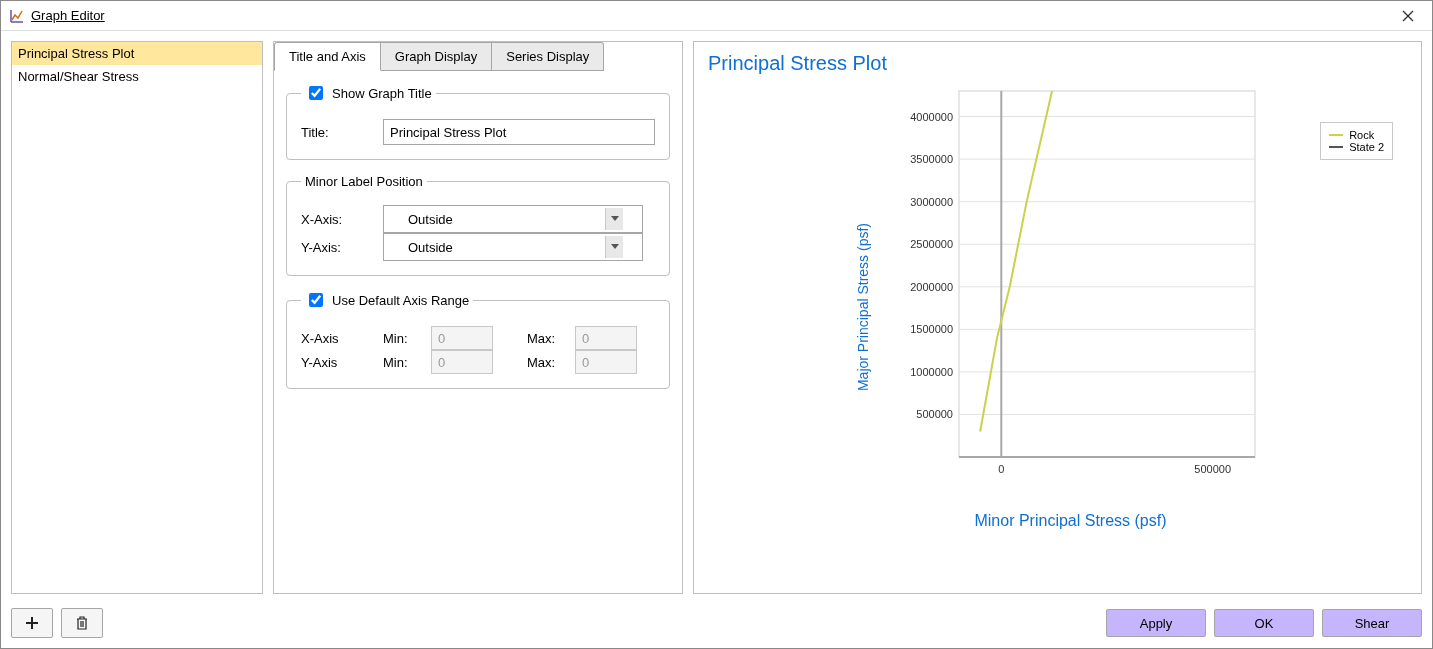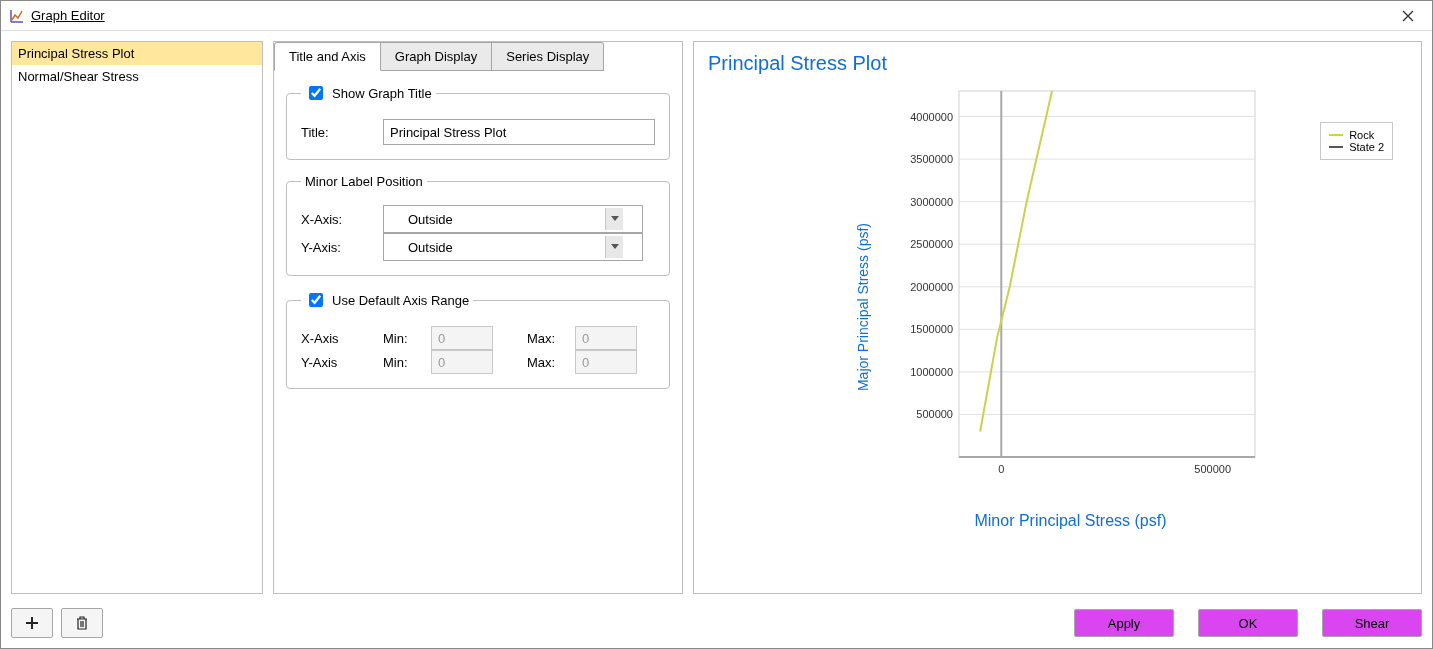--- a/index.html
+++ b/index.html
@@ -56,21 +56,21 @@
   svg.plot       { }
   svg.plot .axis-text { font-size: 11px; fill:#333; }
   svg.plot .grid { stroke:#e2e2e2; stroke-width:1; }
   svg.plot .axis0 { stroke:#a8a8a8; stroke-width:2; }
   svg.plot .frame { stroke:#d0d0d0; fill:none; }
 
   
   .footer        { height: 44px; display:flex; align-items:center; padding: 0 10px 6px 10px; gap:8px; }
   .icon-btn      { width: 42px; height: 30px; border:1px solid #a6a6a6; background:#f5f5f5; display:flex; align-items:center; justify-content:center; cursor:default; border-radius:2px; }
   .footer .spacer { flex:1; }
-  .btn           { min-width: 100px; height:28px; border:1px solid #a6a6a6; background:#d946ef; display:flex; align-items:center; justify-content:center; cursor:default; border-radius:2px; font-size:13px;margin-left:16px;}
+  .btn           { min-width: 100px; height:28px; border:1px solid #a6a6a6; background:#c4b5fd; display:flex; align-items:center; justify-content:center; cursor:default; border-radius:2px; font-size:13px;}
 </style>
 </head>
 <body>
 
 <div class="window">
 
   <div class="titlebar">
     <span class="app-icon">
       <svg width="16" height="16" viewBox="0 0 16 16">
           <path d="M2 14 L2 2 M2 14 L14 14" stroke="#6a4dbf" stroke-width="1.5" fill="none"></path>

